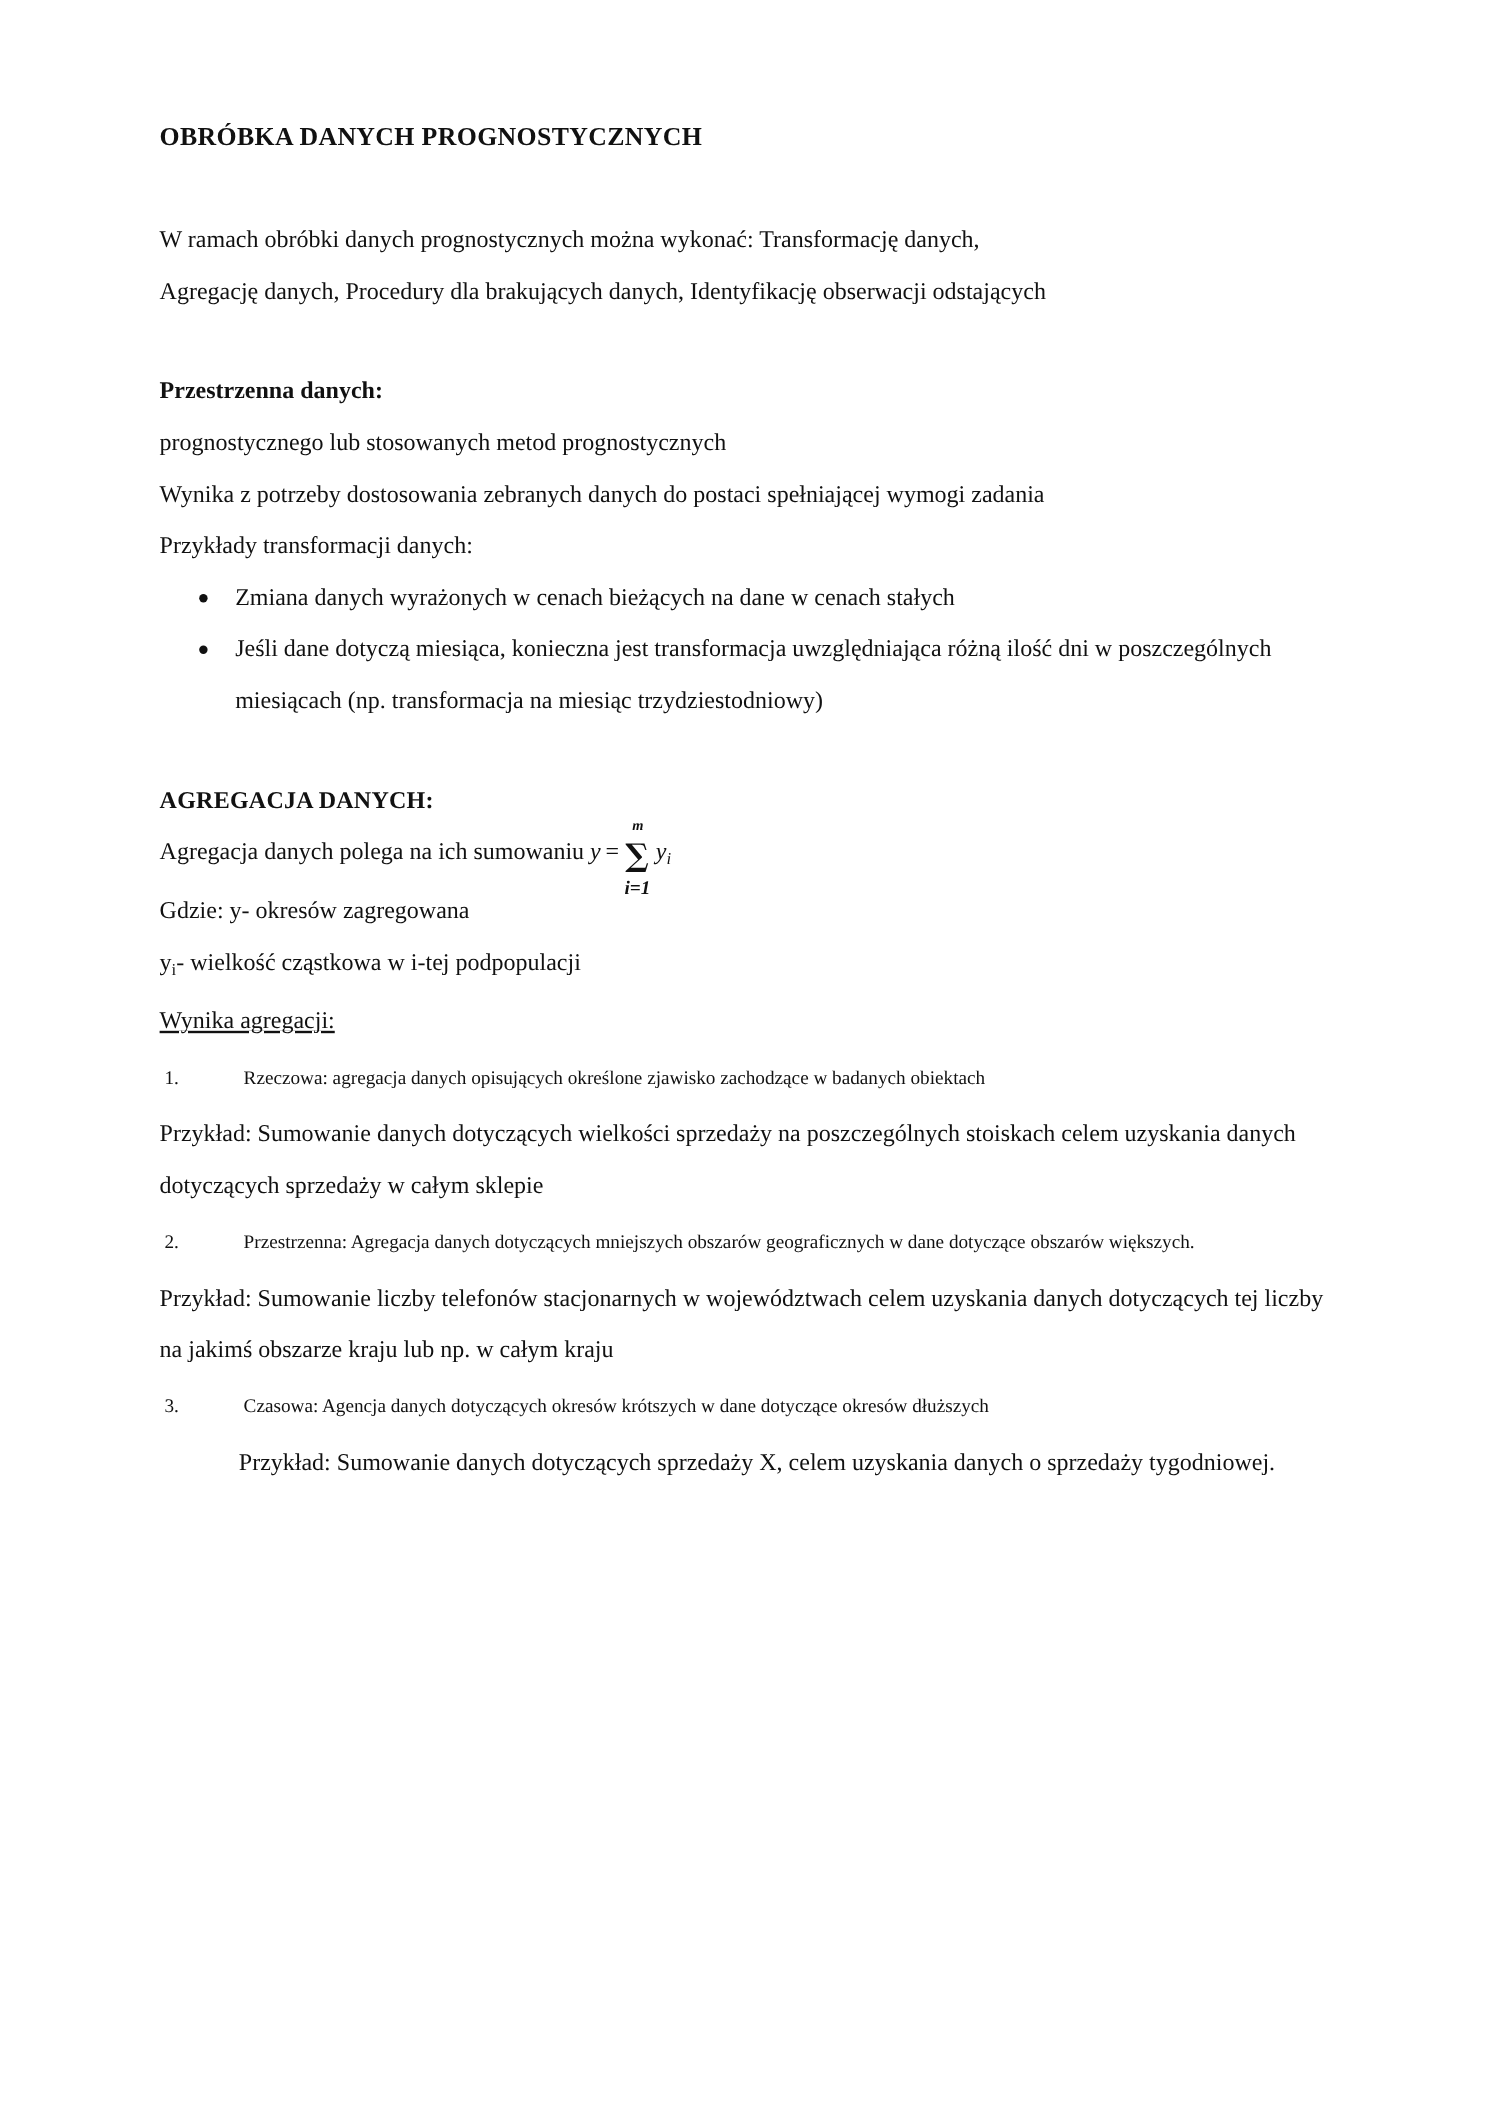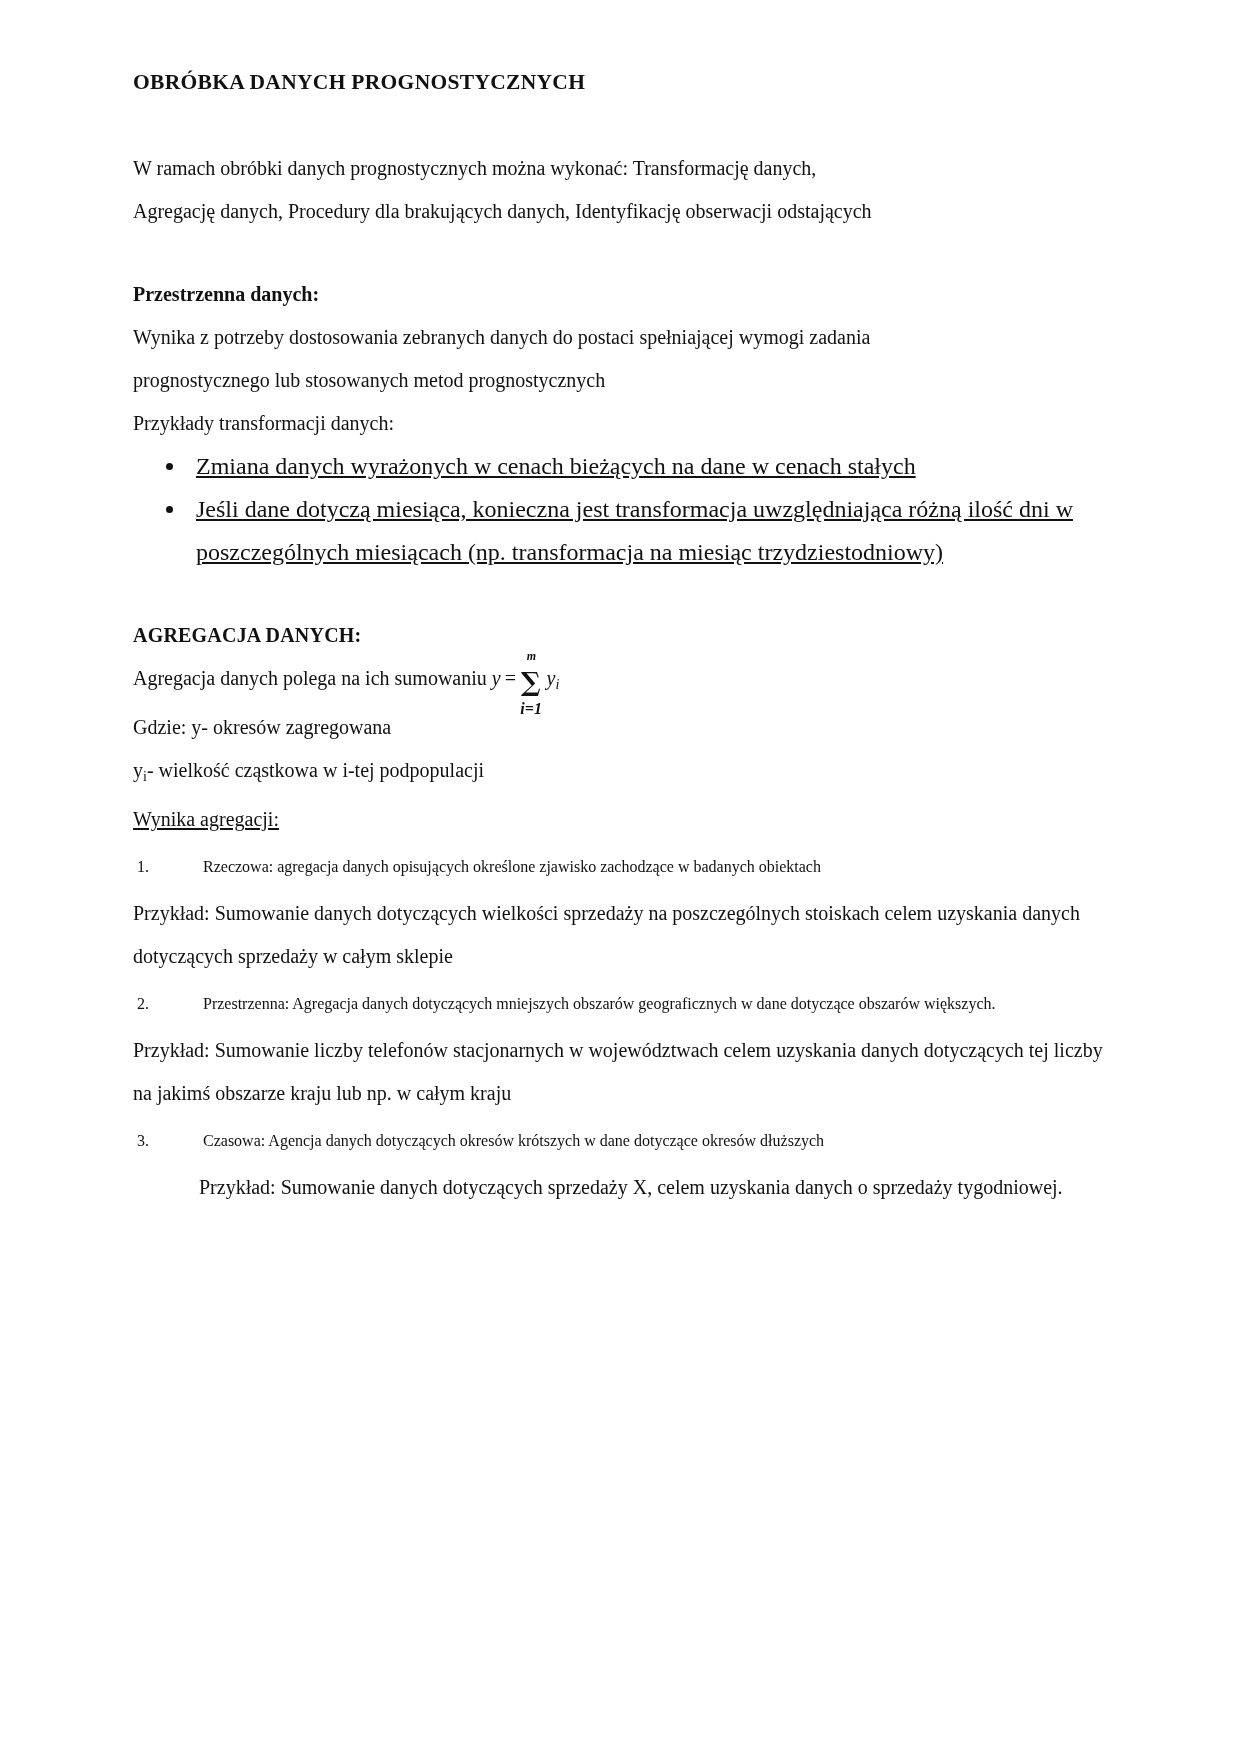--- a/index.html
+++ b/index.html
@@ -13,21 +13,21 @@
     height: 1754px;
     font-family: "Liberation Serif", "DejaVu Serif", serif;
     color: #111111;
     position: relative;
     overflow: hidden;
   }
   .page {
     box-sizing: border-box;
     width: 1240px;
     height: 1384px;
-    padding: 68px 128px 60px 133px;
+    padding: 100px 128px 60px 133px;
     background: #ffffff;
   }
   .doc-title {
     font-size: 21.5px;
     font-weight: bold;
     letter-spacing: 0.3px;
     margin: 0 0 50px 0;
     line-height: 1.35;
   }
   p.para {
@@ -50,25 +50,24 @@
     text-decoration: underline;
     text-underline-offset: 2px;
   }
   ul.bullets {
     list-style: none;
     margin: 0;
     padding: 0;
   }
   ul.bullets > li {
     position: relative;
-    font-size: 24px;
+    font-size: 20px;
     line-height: 43px;
     padding-left: 63px;
     margin: 0;
-    text-decoration: underline;
   }
   ul.bullets > li .dot {
     position: absolute;
     left: 33px;
     top: 18px;
     width: 7px;
     height: 7px;
     background: #111111;
     border-radius: 50%;
   }
@@ -149,22 +148,22 @@
 <div class="page">
 
   <h1 class="doc-title">OBRÓBKA DANYCH PROGNOSTYCZNYCH</h1>
 
   <p class="para">W ramach obróbki danych prognostycznych można wykonać: Transformację danych,</p>
   <p class="para">Agregację danych, Procedury dla brakujących danych, Identyfikację obserwacji odstających</p>
 
   <div class="spacer-md"></div>
 
   <p class="section-heading">Przestrzenna danych:</p>
+  <p class="para">prognostycznego lub stosowanych metod prognostycznych</p>
   <p class="para">Wynika z potrzeby dostosowania zebranych danych do postaci spełniającej wymogi zadania</p>
-  <p class="para">prognostycznego lub stosowanych metod prognostycznych</p>
   <p class="para">Przykłady transformacji danych:</p>
 
   <ul class="bullets">
     <li>
       <span class="dot"></span>
       <span>Zmiana danych wyrażonych w cenach bieżących na dane w cenach stałych</span>
     </li>
     <li>
       <span class="dot"></span>
       <span>Jeśli dane dotyczą miesiąca, konieczna jest transformacja uwzględniająca różną ilość dni w poszczególnych miesiącach (np. transformacja na miesiąc trzydziestodniowy)</span>

